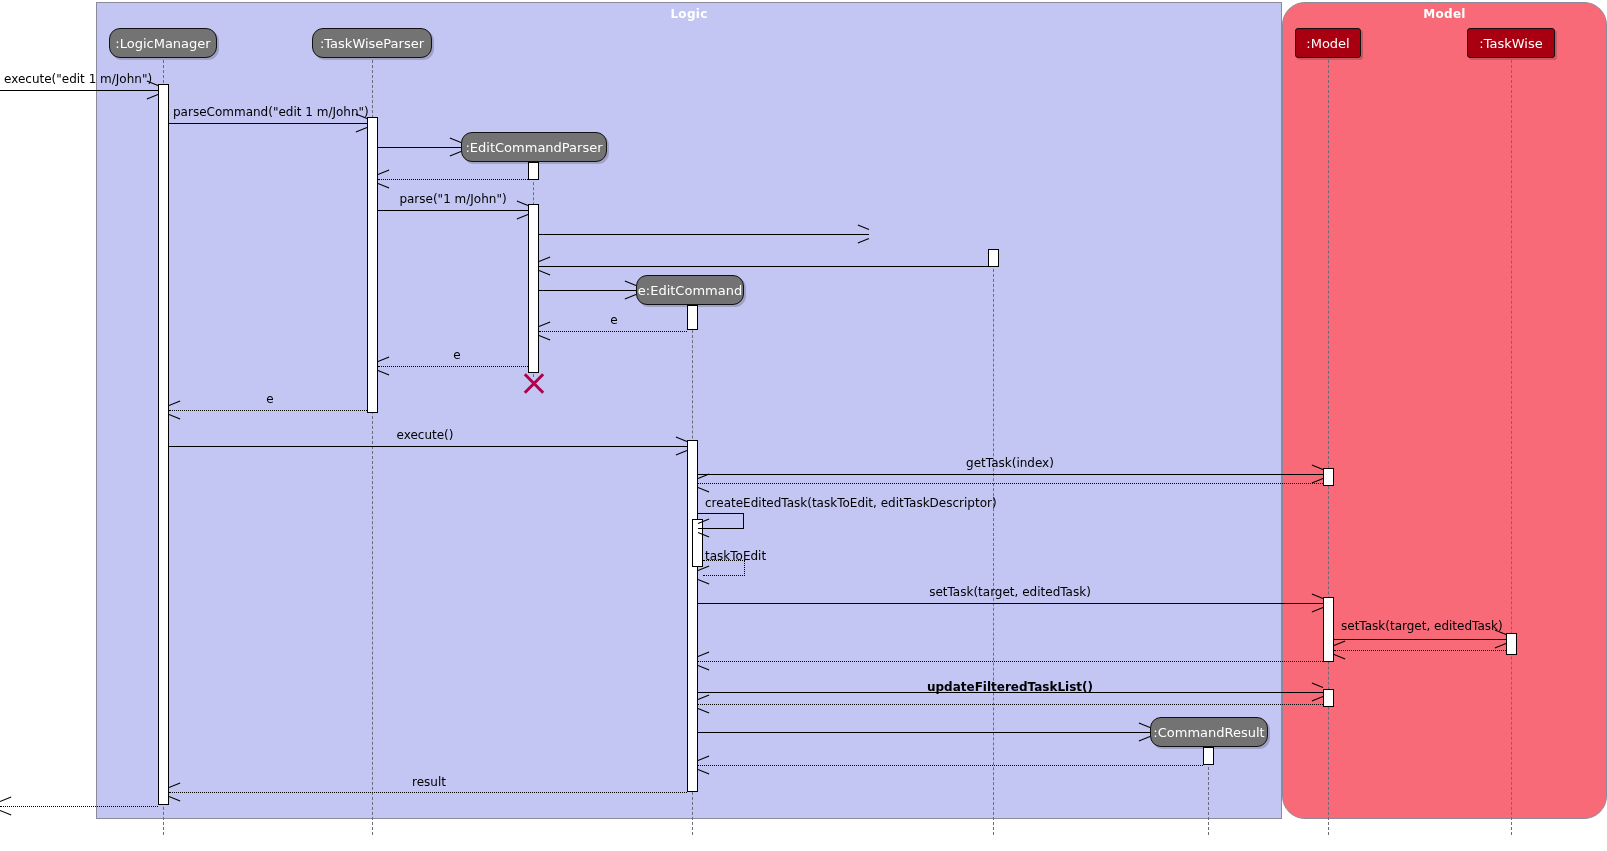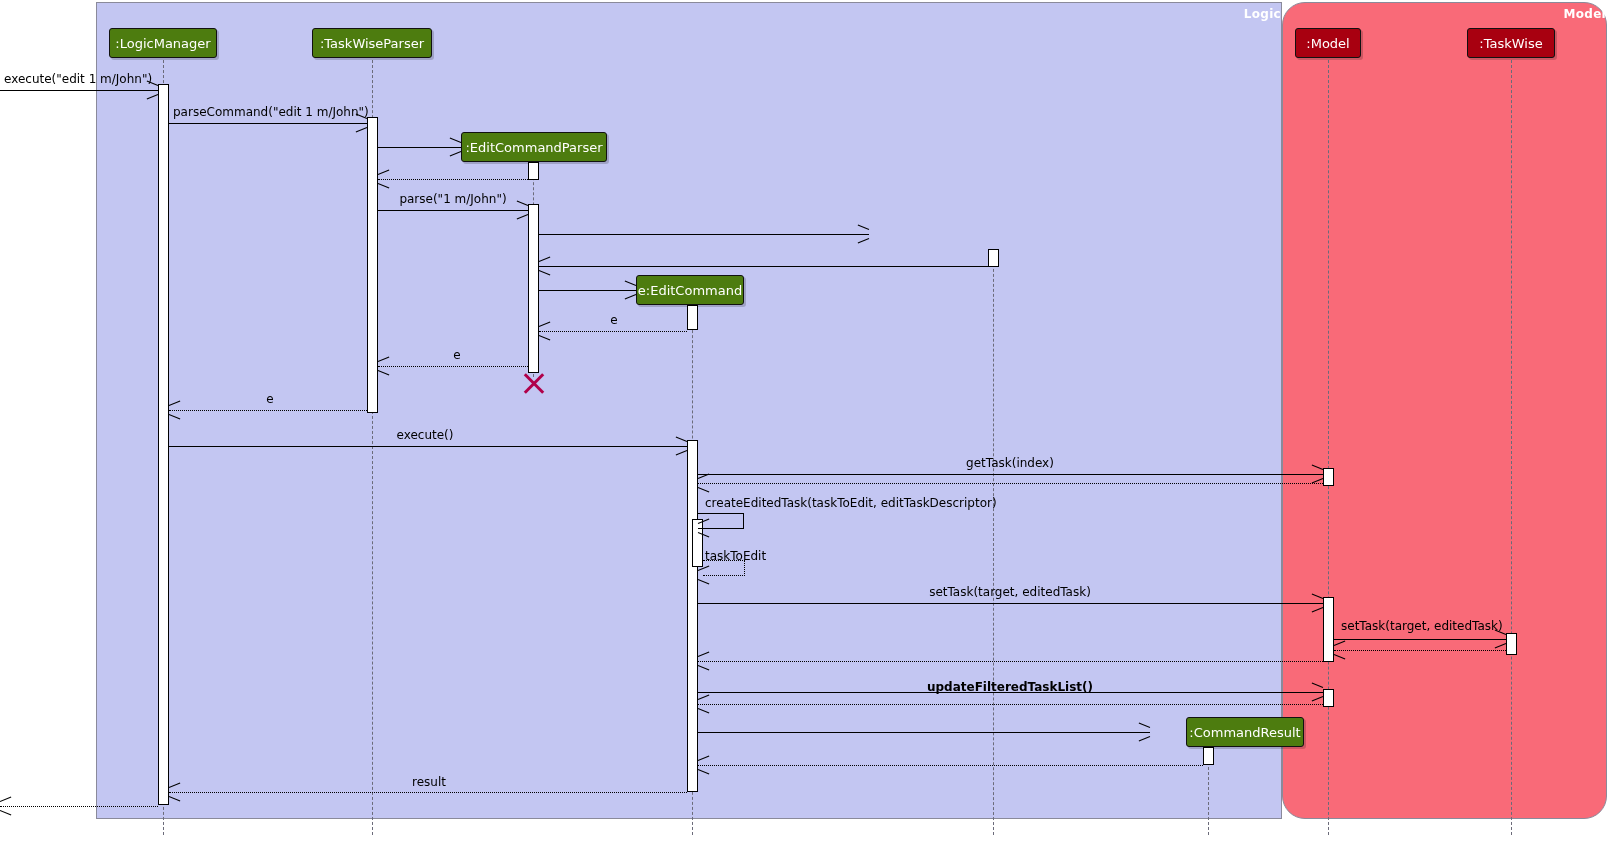--- a/index.html
+++ b/index.html
@@ -19,21 +19,21 @@
   .frame {
     position: absolute;
     box-sizing: border-box;
     border: 1px solid #8a8a9a;
   }
   .frame-label {
     position: absolute;
     top: 4px;
     left: 0;
     width: 100%;
-    text-align: right;
+    text-align: center;
     color: #ffffff;
     font-size: 12px;
     font-weight: bold;
     font-family: "DejaVu Sans", sans-serif;
     letter-spacing: .3px;
   }
   
   .lifeline {
     position: absolute;
     width: 0;
@@ -47,21 +47,21 @@
     border-radius: 3px;
     color: #ffffff;
     font-size: 13px;
     font-family: "DejaVu Sans", sans-serif;
     display: flex;
     align-items: center;
     justify-content: center;
     white-space: nowrap;
     box-shadow: 2px 2px 0 rgba(0,0,0,0.18);
   }
-  .pbox.logic  { background: #4d7c0f; }
+  .pbox.logic  { background: #737373; border-radius: 11px; }
   .pbox.model  { background: #a80010; }
   
   .act {
     position: absolute;
     box-sizing: border-box;
     background: #ffffff;
     border: 1px solid #000000;
   }
   
   .msg {
@@ -165,21 +165,21 @@
   </div>
   <div class="pbox logic" style="left:312px; top:28px; width:120px; height:30px;">
     <span>:TaskWiseParser</span>
   </div>
   <div class="pbox logic" style="left:461px; top:132px; width:146px; height:30px;justify-content:center;">
     <span>:EditCommandParser</span>
   </div>
   <div class="pbox logic" style="left:636px; top:275px; width:108px; height:30px;">
     <span>e:EditCommand</span>
   </div>
-  <div class="pbox logic" style="left:1150px; top:717px; width:118px; height:30px;margin-left:36px;">
+  <div class="pbox logic" style="left:1150px; top:717px; width:118px; height:30px;">
     <span>:CommandResult</span>
   </div>
   <div class="pbox model" style="left:1295px; top:28px; width:66px; height:30px;">
     <span>:Model</span>
   </div>
   <div class="pbox model" style="left:1467px; top:28px; width:88px; height:30px;">
     <span>:TaskWise</span>
   </div>
 
   <div class="act" style="left:158px;  top:84px;  width:11px; height:721px;"></div>

